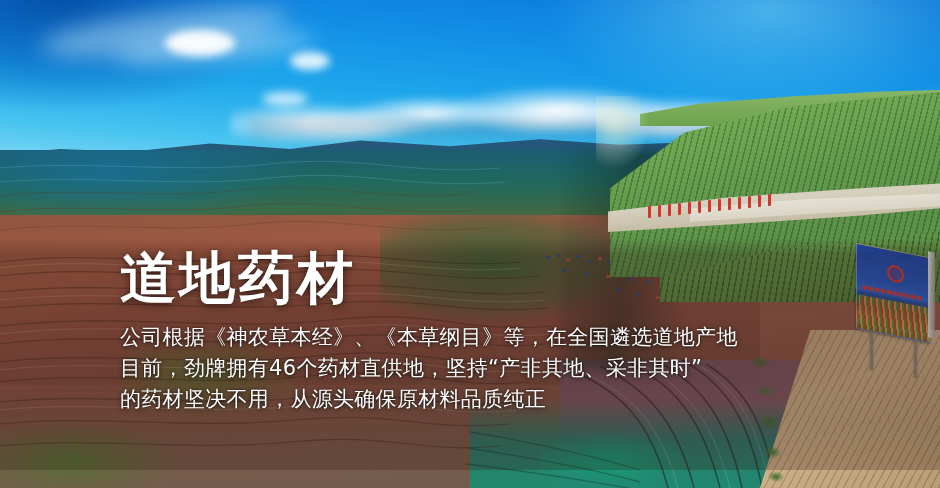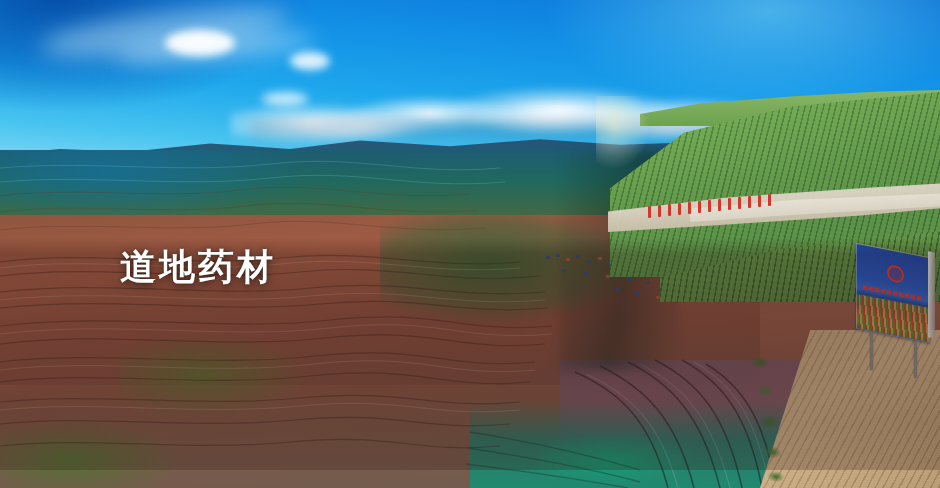--- a/index.html
+++ b/index.html
@@ -271,21 +271,21 @@
       rgba(40,18,14,0) 0%,
       rgba(48,22,16,.28) 7%,
       rgba(50,24,18,.34) 35%,
       rgba(48,24,18,.32) 80%,
       rgba(46,22,16,.26) 100%);
   }
 
   
   .copy { position:absolute; left:120px; top:248px; width:760px; }
   .title {
-    font-size:36px; line-height:1.08; font-weight:bold; color:#ffffff;
+    font-size:56px; line-height:1.08; font-weight:bold; color:#ffffff;
     letter-spacing:3px;
     text-shadow:0 2px 8px rgba(0,0,0,.55), 0 0 2px rgba(0,0,0,.4);
   }
   .desc { margin-top:14px; }
   .desc p {
     font-size:21px; line-height:31px; color:#ffffff; font-weight:500;
     letter-spacing:.3px;
     text-shadow:0 1px 5px rgba(0,0,0,.7), 0 0 2px rgba(0,0,0,.6);
     white-space:nowrap;
   }
@@ -450,15 +450,20 @@
     </div>
     <div class="bb-edge"></div>
     <div class="bb-leg" style="left:14px; top:84px;"></div>
     <div class="bb-leg" style="left:58px; top:92px;"></div>
   </div>
 
   <div class="overlay"></div>
 
   <div class="copy">
     <div class="title">道地药材</div>
+    <div class="desc">
+      <p>公司根据《神农草本经》、《本草纲目》等，在全国遴选道地产地</p>
+      <p>目前，劲牌拥有46个药材直供地，坚持“产非其地、采非其时”</p>
+      <p>的药材坚决不用，从源头确保原材料品质纯正</p>
+    </div>
   </div>
 
 </div>
 
 </body></html>

